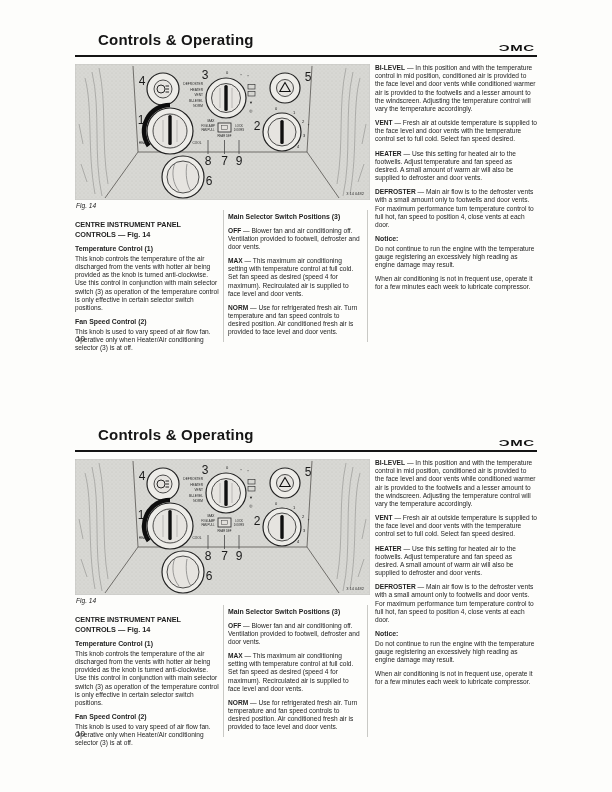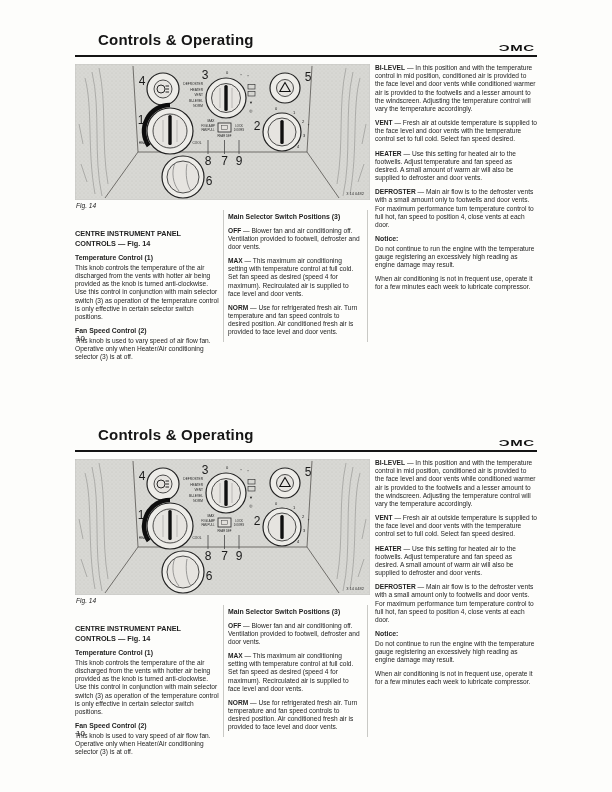--- a/index.html
+++ b/index.html
@@ -14,21 +14,21 @@
   .hdr-logo{position:absolute;top:9px;right:2px;font-size:12px;font-weight:800;letter-spacing:.5px;color:#111;
             transform:scale(1.25,.8);transform-origin:right bottom;}
   .hdr-rule{position:absolute;top:25px;left:0;width:462px;height:2.4px;background:#141414;}
 
   .figure{position:absolute;top:34px;left:0;width:295px;height:136px;}
   .figure svg{display:block;}
   .fig-caption{position:absolute;top:172px;left:1px;font-size:6.6px;font-style:italic;color:#222;}
 
   .col{position:absolute;font-size:6.6px;line-height:1.24;color:#1e1e1e;}
   .col p{margin:0 0 6px;}
-  .col-left{top:199px;left:0;width:146px;}
+  .col-left{top:190px;left:0;width:146px;}
   .col-mid{top:183px;left:153px;width:133px;}
   .col-right{top:34px;left:300px;width:162px;}
   .main-head{font-size:7.3px;font-weight:bold;line-height:1.32;margin-bottom:6px;}
   .sec-title{font-size:6.9px;font-weight:bold;margin:0 0 1px;}
   .col b.term{font-weight:bold;}
   .notice-title{font-size:6.9px;font-weight:bold;margin:2px 0 1px;}
   .vrule{position:absolute;top:180px;width:1px;height:132px;background:#c9c9c5;}
   .vrule.v1{left:148px;}
   .vrule.v2{left:292px;}
   .page-num{position:absolute;top:304px;left:1px;font-size:8px;color:#222;}

